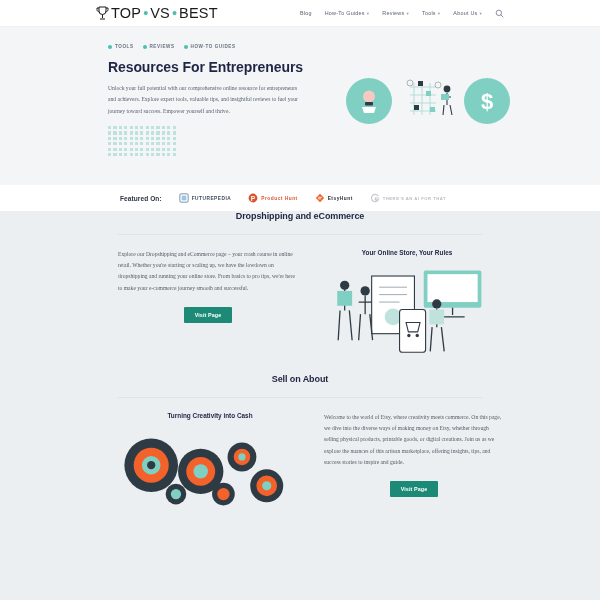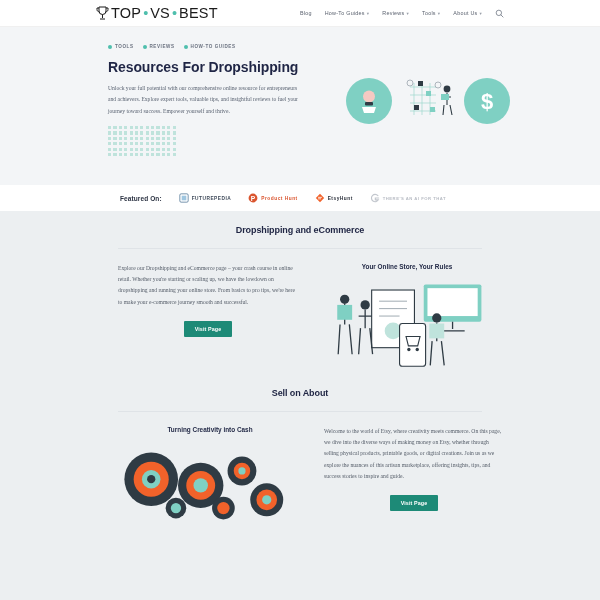--- a/index.html
+++ b/index.html
@@ -66,21 +66,21 @@
   .featured-label { font-size: 6.5px; font-weight: 700; color: #2b3242; letter-spacing: .1px; white-space: nowrap; }
   .brand { display: flex; align-items: center; gap: 3px; }
   .brand-name { font-size: 4.8px; font-weight: 700; letter-spacing: .5px; white-space: nowrap; }
   .b-futurepedia .brand-name { color: #3f4a5a; }
   .b-producthunt .brand-name { color: #da552f; }
   .b-etsyhunt .brand-name { color: #2a2f3a; }
   .b-generic .brand-name { color: #b8bcc4; font-size: 4.2px; }
   .brand-mark { width: 10px; height: 10px; display: block; }
 
   
-  .section { background: #eceff1; padding-top: 14px; }
+  .section { background: #eceff1; }
   .section-head { text-align: center; position: relative; padding-bottom: 13px; }
   .section-title { font-size: 9px; font-weight: 700; color: #212745; letter-spacing: -.1px; }
   .divider { width: 364px; height: 1px; background: #dfe3e7; margin: 0 auto; }
 
   .two-col { display: flex; padding: 14px 100px 0 118px; gap: 16px; }
   .col-text { width: 180px; }
   .body-text {
     font-size: 5.6px; line-height: 2.0; color: #545c68;
     font-family: "Liberation Serif", serif;
   }
@@ -152,21 +152,21 @@
       <div class="cat">
         <span class="bullet"></span>
         <span class="cat-label">REVIEWS</span>
       </div>
       <div class="cat">
         <span class="bullet"></span>
         <span class="cat-label">HOW-TO GUIDES</span>
       </div>
     </div>
 
-    <div class="hero-title">Resources For Dropshipping</div>
+    <div class="hero-title">Resources For Entrepreneurs</div>
     <div class="hero-text">Unlock your full potential with our comprehensive online resource for entrepreneurs and achievers. Explore expert tools, valuable tips, and insightful reviews to fuel your journey toward success. Empower yourself and thrive.</div>
 
     <div class="dotgrid" id="dotgrid">
         <div class="dotgrid-row">
           <span class="dotgrid-dot" style="background: rgb(191, 227, 220);"></span>
           <span class="dotgrid-dot" style="background: rgb(191, 227, 220);"></span>
           <span class="dotgrid-dot" style="background: rgb(191, 227, 220);"></span>
           <span class="dotgrid-dot" style="background: rgb(191, 227, 220);"></span>
           <span class="dotgrid-dot" style="background: rgb(191, 227, 220);"></span>
           <span class="dotgrid-dot" style="background: rgb(191, 227, 220);"></span>

